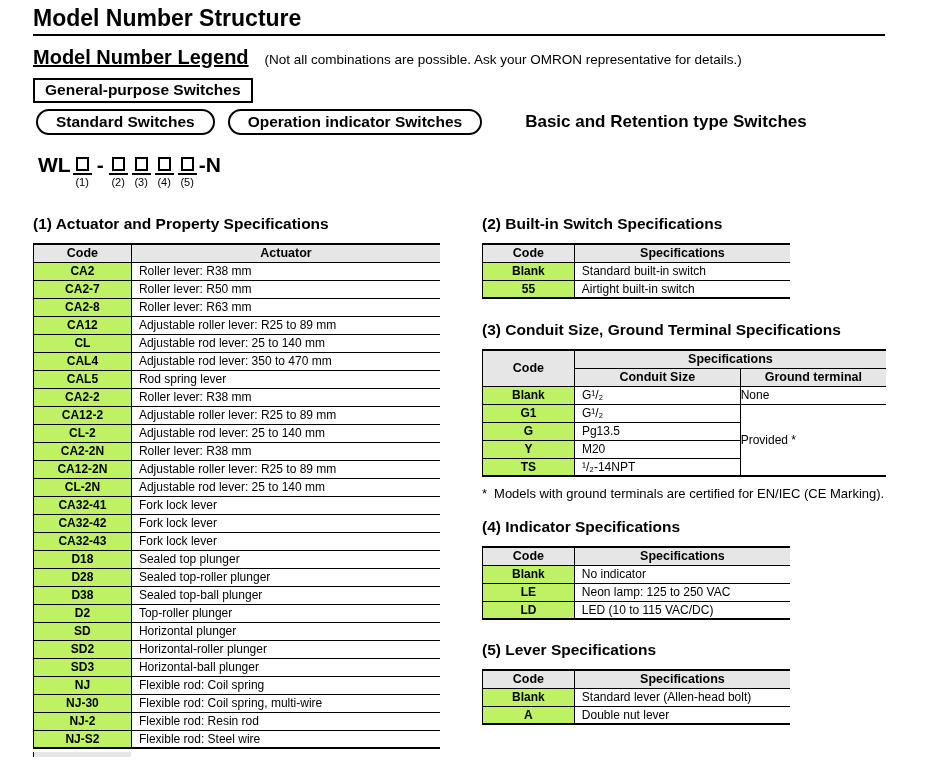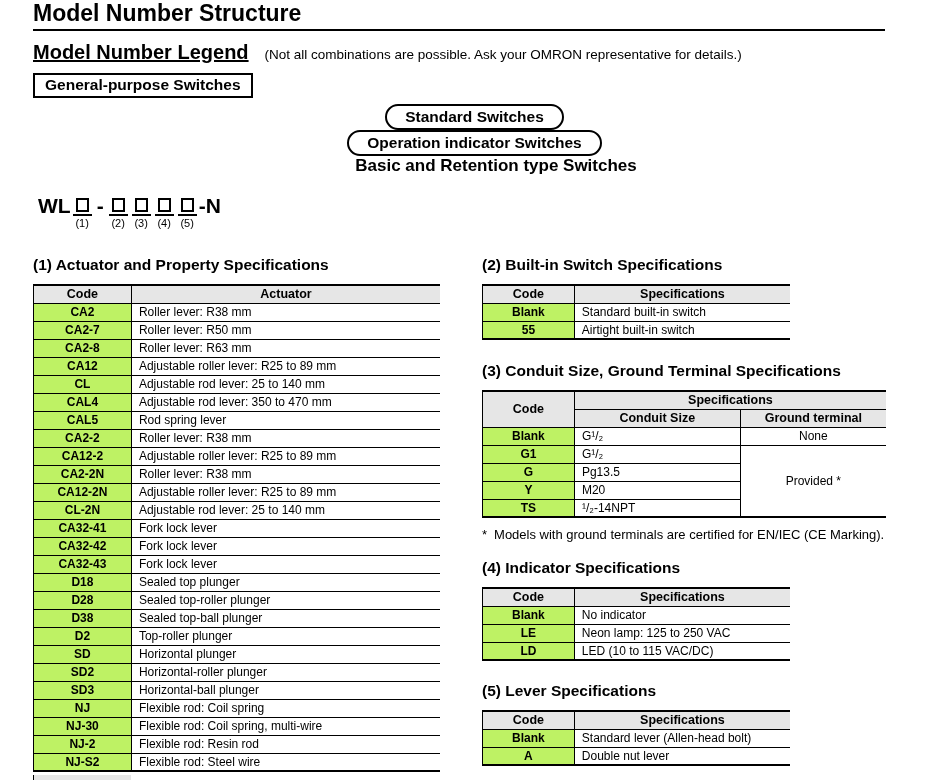--- a/index.html
+++ b/index.html
@@ -2,33 +2,33 @@
 <html><head>
 <meta charset="utf-8">
 <style>
   * { box-sizing: border-box; }
   html, body { margin: 0; padding: 0; }
   body {
     width: 926px; height: 780px; overflow: hidden;
     background: #fff; color: #000;
     font-family: "Liberation Sans", sans-serif;
   }
-  .page { position: relative; width: 926px; height: 548px; }
+  .page { position: relative; width: 926px; height: 548px; padding-top: 5px; }
 
   
   .title { font-size: 23px; font-weight: bold; margin: 0 0 0 33px; line-height: 26px; letter-spacing: 0; }
   .rule  { margin: 3px 0 0 33px; width: 852px; border-bottom: 2px solid #000; }
   .legend { margin: 10px 0 0 33px; display: flex; align-items: baseline; }
   .legend-title { font-size: 20px; font-weight: bold; line-height: 22px; text-decoration: underline; }
   .legend-note  { font-size: 13.5px; margin-left: 16px; }
   .cat-box {
     display: inline-block; margin: 10px 0 0 33px;
     border: 2px solid #000; padding: 1px 10px 2px; font-size: 15.5px; font-weight: bold;
   }
-  .pill-row { display: flex; align-items: center; margin: 6px 0 0 36px; flex-direction: column; }
+  .pill-row { display: flex; align-items: center; margin: 6px 0 0 36px; }
   .pill {
     border: 2px solid #000; border-radius: 13px; padding: 1px 18px 2px;
     font-size: 15.5px; font-weight: bold; margin-right: 13px; line-height: 19px;
   }
   .basic-label { font-size: 17px; font-weight: bold; margin-left: 30px; }
 
   
   .model-number { display: flex; align-items: flex-start; margin: 19px 0 0 38px; font-size: 21px; font-weight: bold; line-height: 21px; }
   .mn-text { white-space: pre; }
   .mn-hyphen { margin: 0 3px; }
@@ -47,21 +47,21 @@
   table {
     border-collapse: collapse;
     border-top: 2px solid #000; border-bottom: 2px solid #000; border-left: 1px solid #4d7c0f;
     font-size: 12px;
   }
   th, td { border: 1px solid #000; height: 18px; padding: 0; vertical-align: middle; }
   th:last-child, td:last-child { border-right: 0; }
   th { background: #e6e6e6; font-weight: bold; text-align: center; font-size: 12.5px; }
   td.c-code { background: #bef264; font-weight: bold; text-align: center; }
   td.c-spec { text-align: left; padding-left: 7px; }
-  td.c-center { text-align: center; }
+  td.c-center { }
   .t-left { width: 407px; }
   .t-sm   { width: 308px; }
   .t-conduit { width: 404px; }
 
   .footnote { font-size: 13px; margin-top: 9px; line-height: 15px; }
   .footnote .fn-text { margin-left: 7px; }
 
   .sec-gap-lg { margin-top: 22px; }
   .sec-gap-md { margin-top: 17px; }
   .sec-gap-xl { margin-top: 21px; }
@@ -166,20 +166,24 @@
             </tr>
             <tr>
               <td class="c-code">CA2-2</td>
               <td class="c-spec">Roller lever: R38 mm</td>
             </tr>
             <tr>
               <td class="c-code">CA12-2</td>
               <td class="c-spec">Adjustable roller lever: R25 to 89 mm</td>
             </tr>
             <tr>
+              <td class="c-code">CL-2</td>
+              <td class="c-spec">Adjustable rod lever: 25 to 140 mm</td>
+            </tr>
+            <tr>
               <td class="c-code">CA2-2N</td>
               <td class="c-spec">Roller lever: R38 mm</td>
             </tr>
             <tr>
               <td class="c-code">CA12-2N</td>
               <td class="c-spec">Adjustable roller lever: R25 to 89 mm</td>
             </tr>
             <tr>
               <td class="c-code">CL-2N</td>
               <td class="c-spec">Adjustable rod lever: 25 to 140 mm</td>

